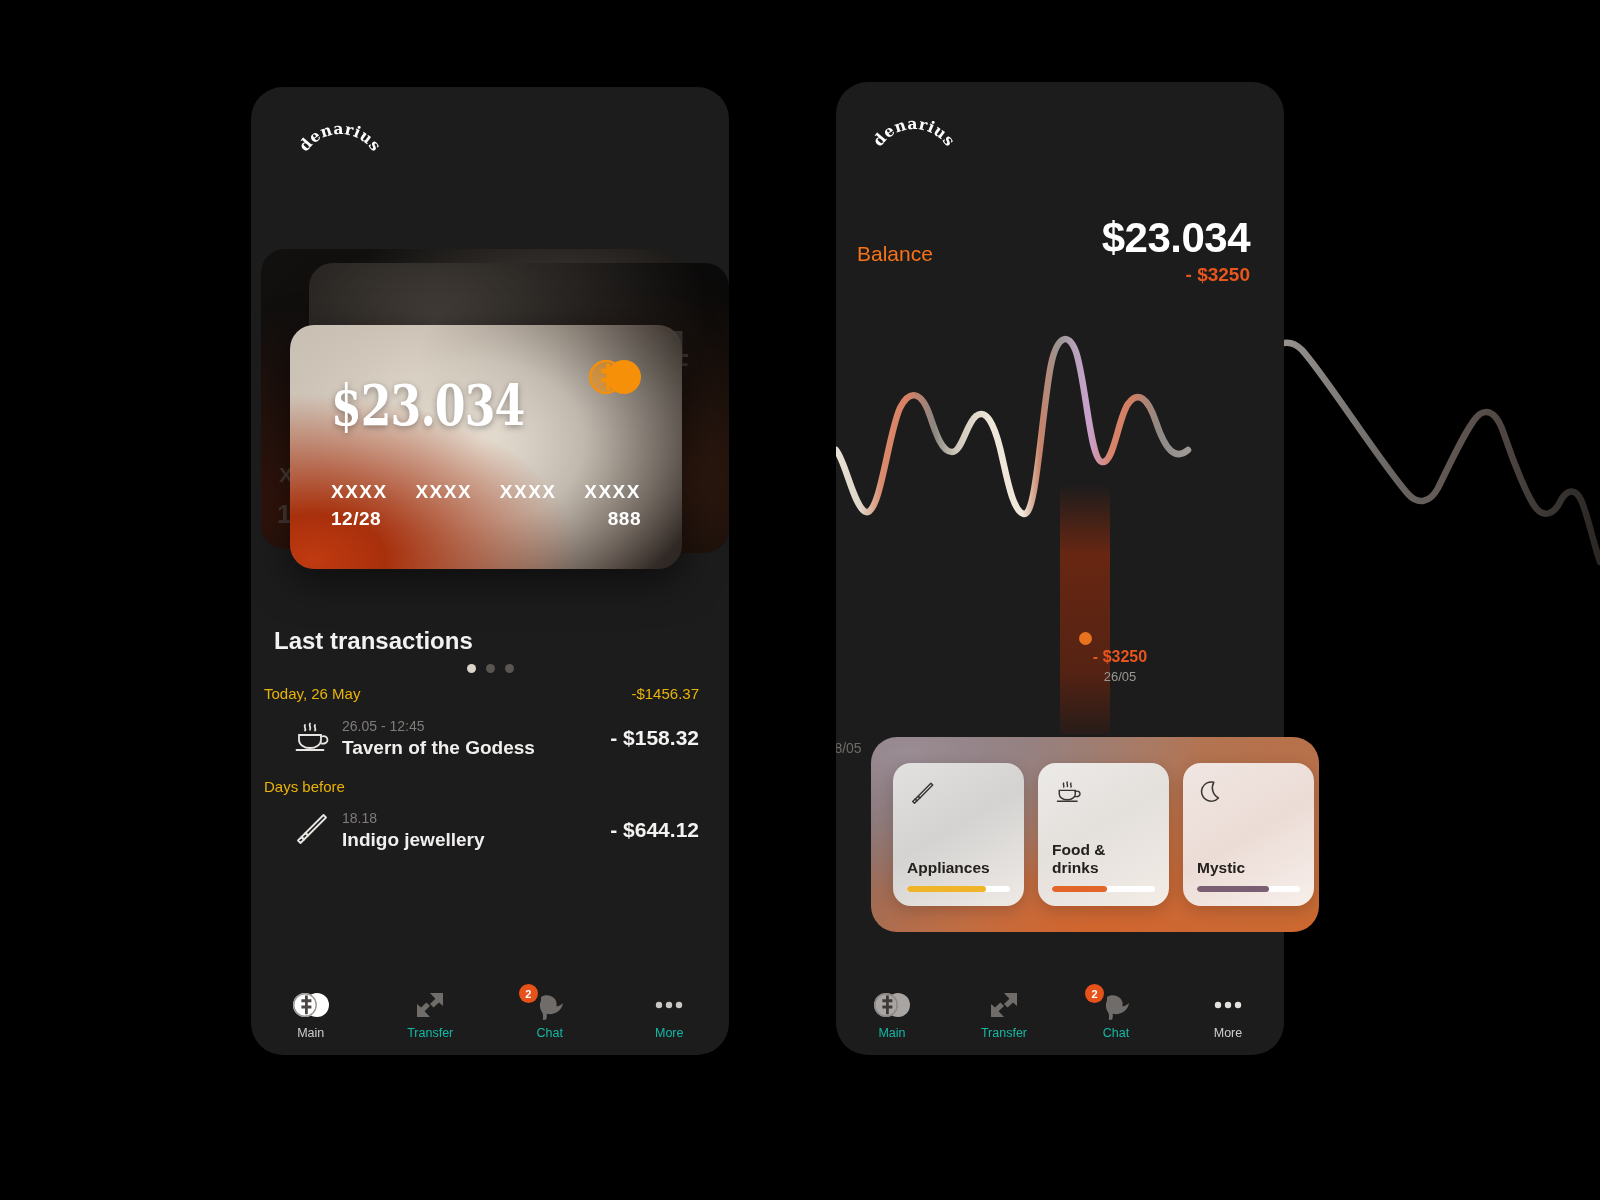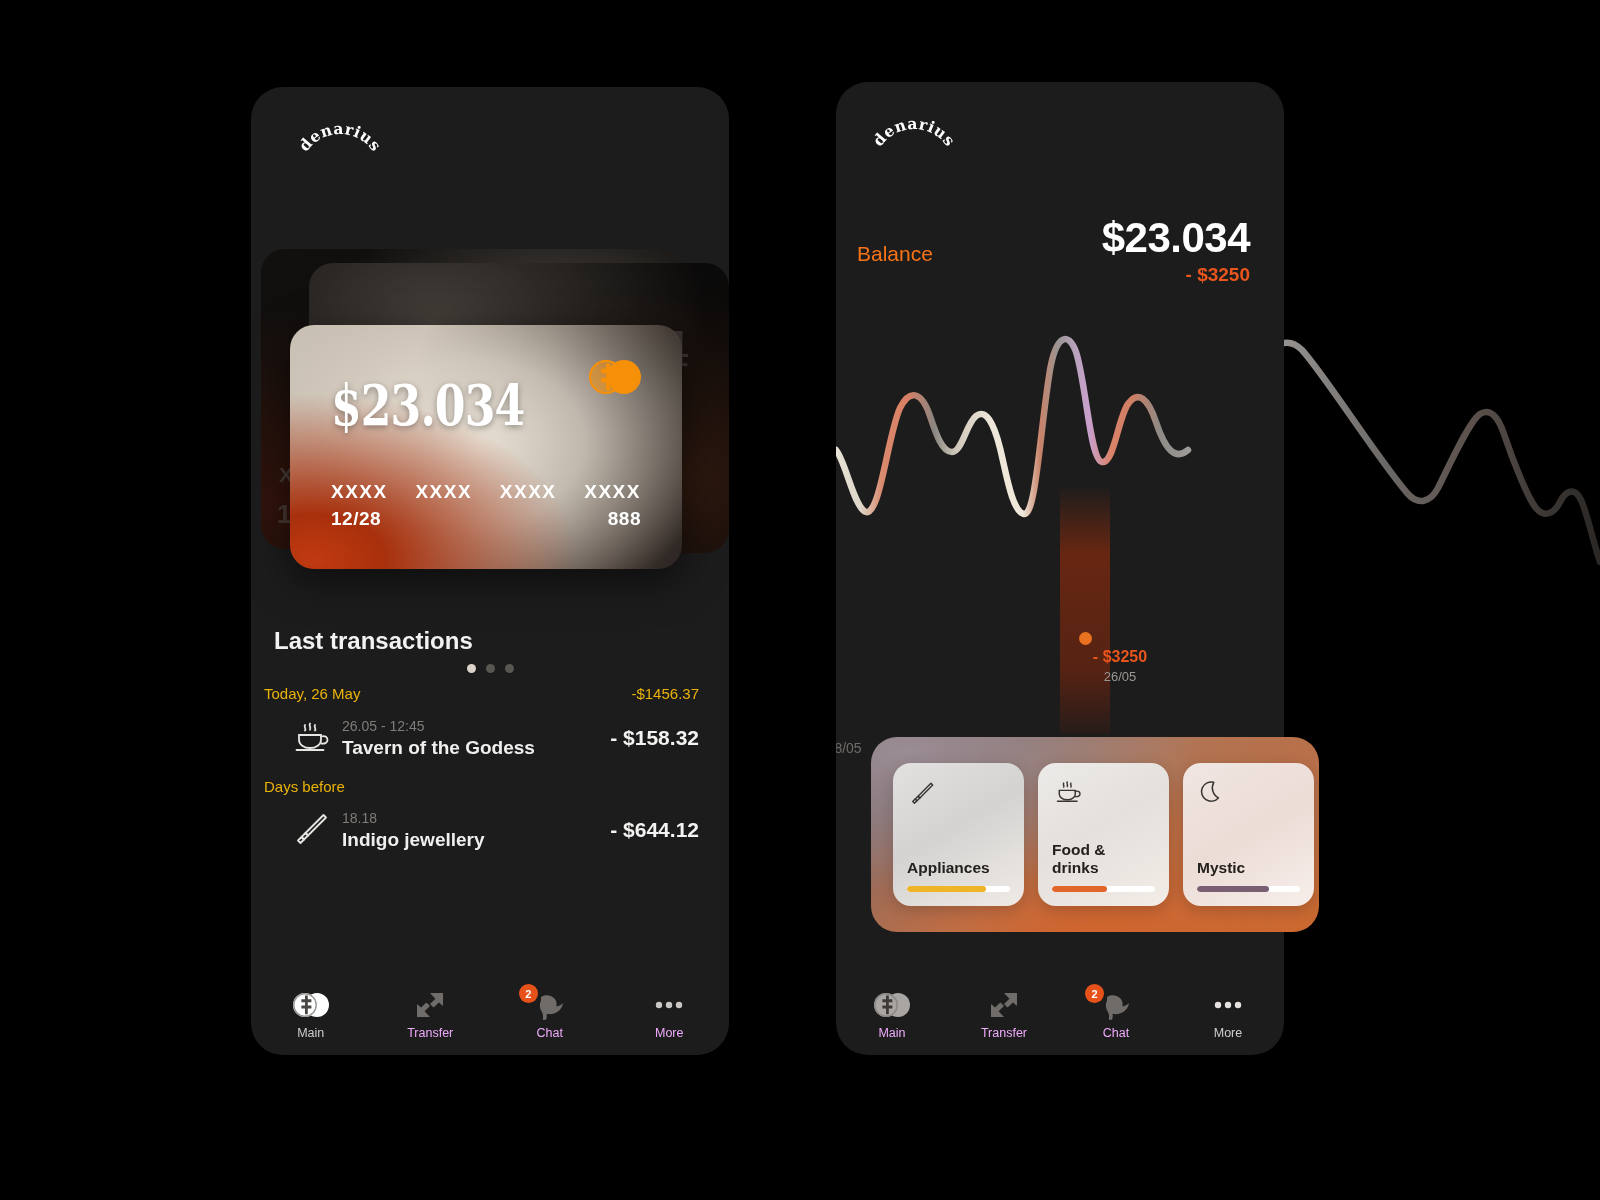--- a/index.html
+++ b/index.html
@@ -100,21 +100,21 @@
   .tx-mid { flex:1 1 auto; }
   .tx-time { font-size:14px; color:#7f7c79; margin-bottom:3px; }
   .tx-name { font-size:19px; font-weight:700; color:#f0efed; }
   .tx-amt  { font-size:21px; font-weight:700; color:#f4f3f1; white-space:nowrap; }
 
   
   .navbar { position:absolute; left:0; bottom:0; width:100%; height:74px;
             display:flex; align-items:flex-start; padding-top:8px; }
   .nav-item { flex:1 1 0; display:flex; flex-direction:column; align-items:center; gap:5px; position:relative; }
   .nav-ico { height:32px; display:flex; align-items:center; justify-content:center; position:relative; }
-  .nav-label { font-size:12.5px; color:#f0abfc; }
+  .nav-label { font-size:12.5px; color:#14b8a6; }
   .nav-item.active .nav-label { color:#cfcdcb; }
   .nav-badge {
     position:absolute; top:-5px; left:-13px;
     min-width:19px; height:19px; border-radius:50%;
     background:#e6521a; color:#fff; font-size:11px; font-weight:700;
     display:flex; align-items:center; justify-content:center;
   }
 
   
   .balance-label { position:absolute; left:21px; top:160px; font-size:21px; color:#f97316; }

